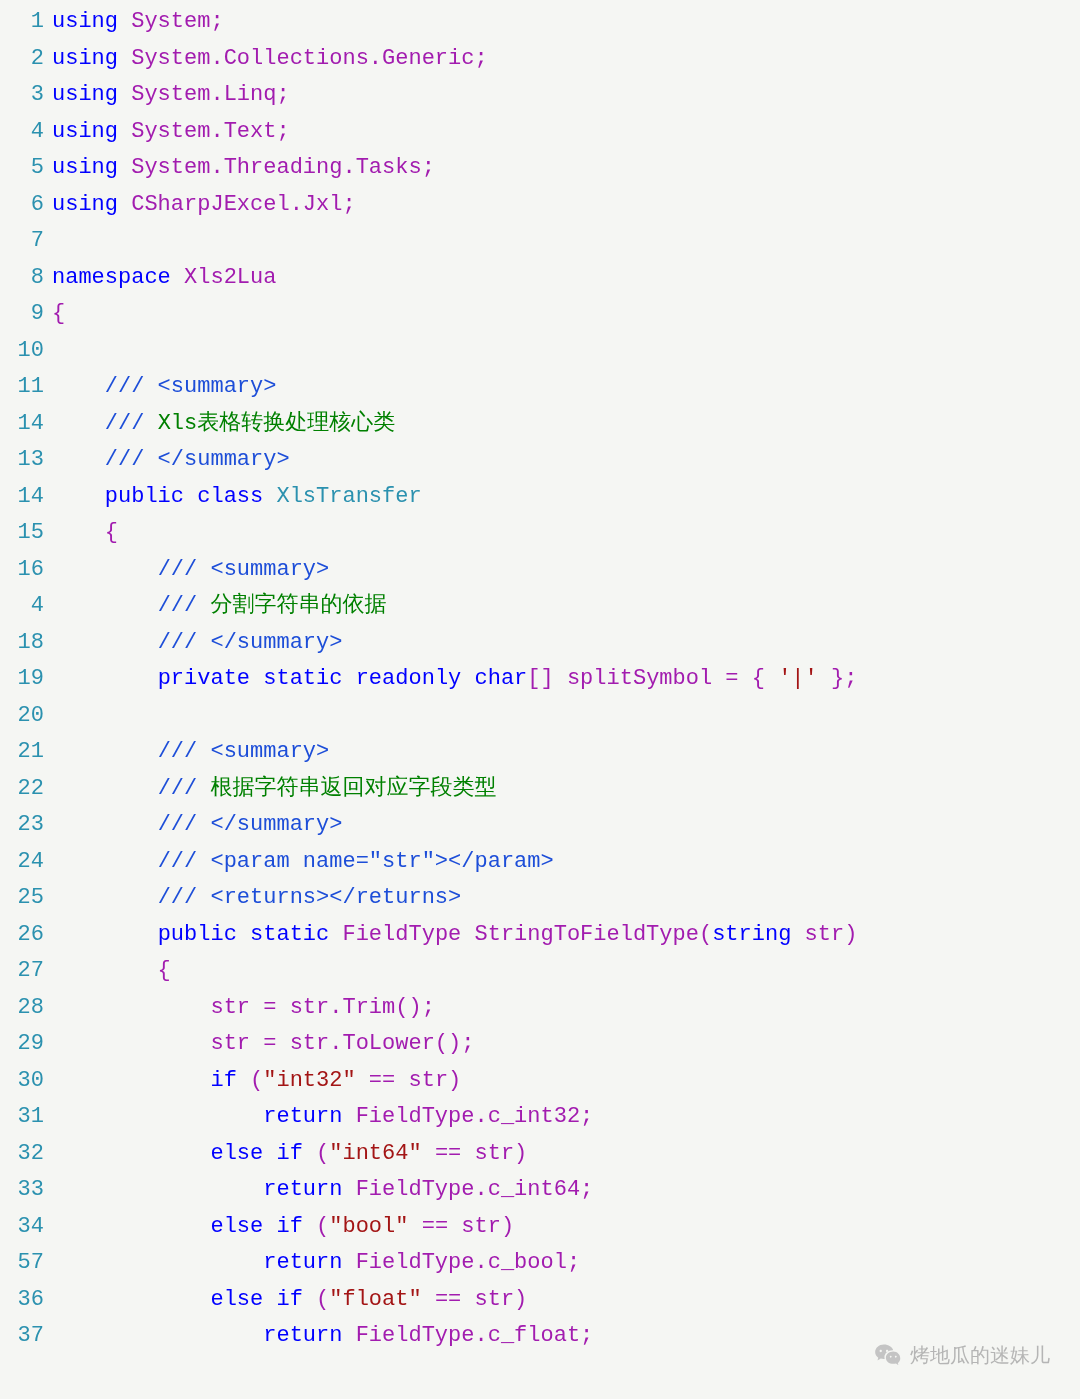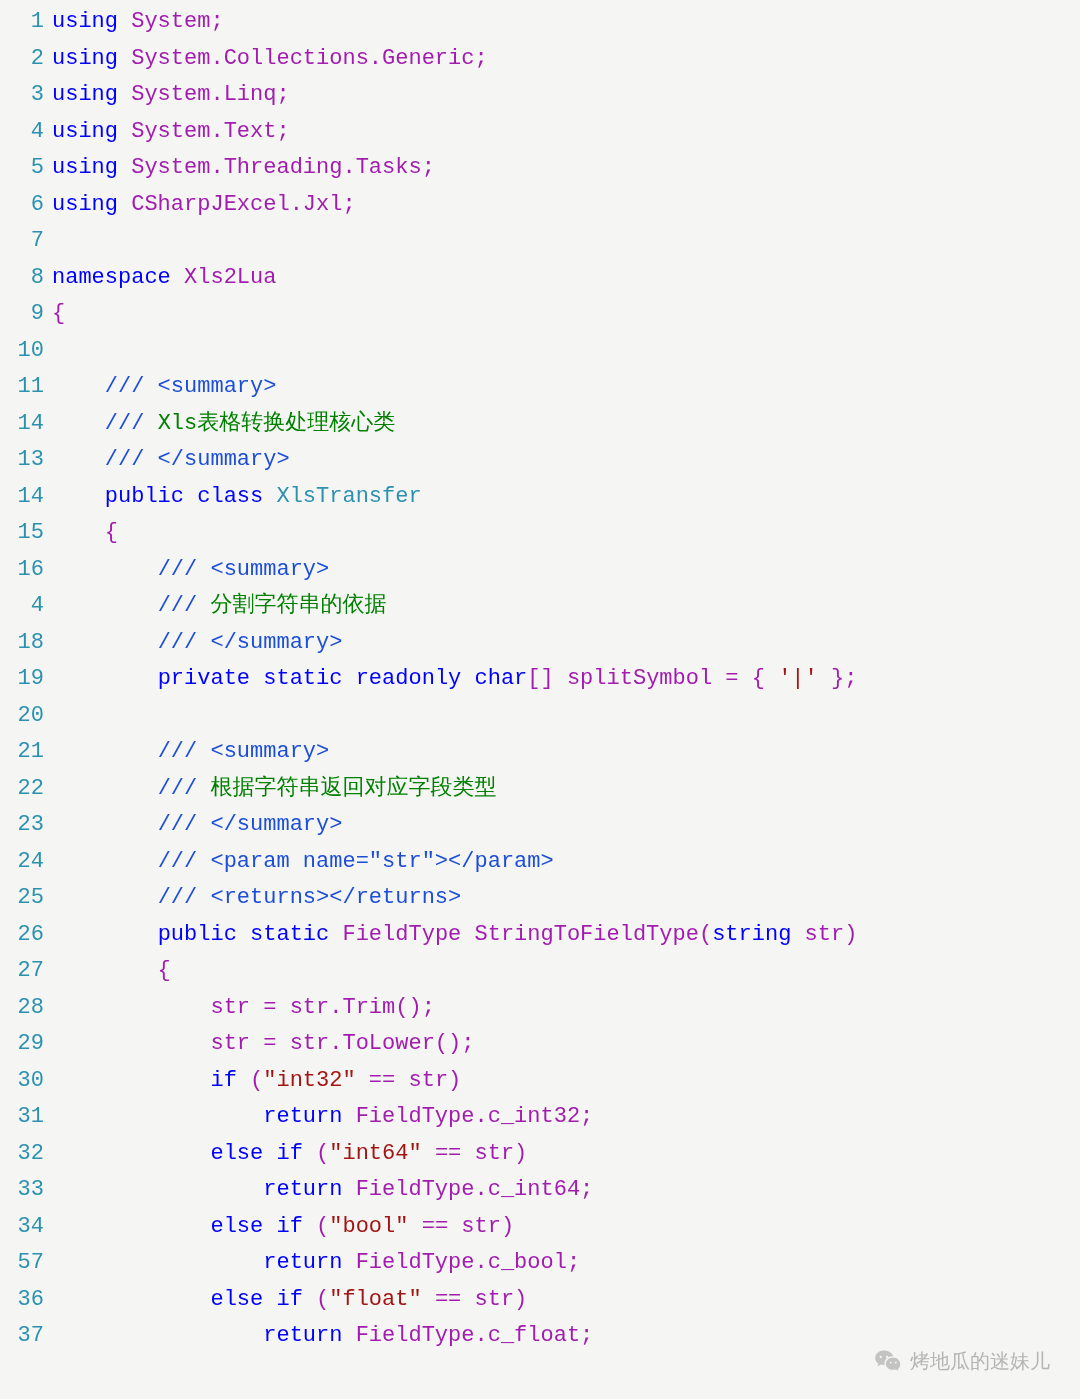--- a/index.html
+++ b/index.html
@@ -38,21 +38,21 @@
   .type { color: #2b91af; }
   .str { color: #a31515; }
   .com-tag { color: #1d4ed8; margin-top: 44px; }
   .com-green { color: #008000; }
   .com-green.bold { font-weight: normal; }
   .plain { color: #a21caf; }
 
   .watermark {
     position: fixed;
     right: 30px;
-    bottom: 24px;
+    bottom: 30px;
     display: flex;
     align-items: center;
     color: #aaa;
     font-family: "Microsoft YaHei", sans-serif;
     font-size: 20px;
     opacity: 0.85;
   }
   .watermark svg {
     width: 28px;
     height: 28px;

